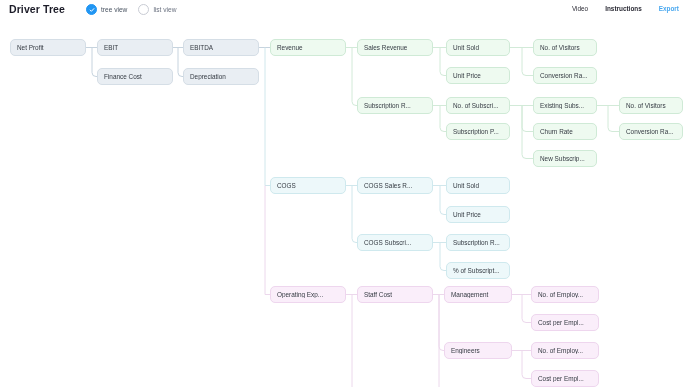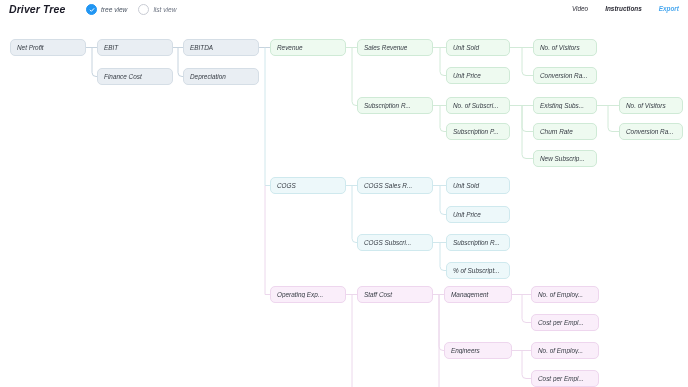--- a/index.html
+++ b/index.html
@@ -3,21 +3,21 @@
 <meta charset="utf-8">
 <style>
   html, body {
     margin: 0; padding: 0;
     width: 688px; height: 387px;
     overflow: hidden;
     background: #ffffff;
     font-family: "Liberation Sans", sans-serif;
     -webkit-font-smoothing: antialiased;
   }
-  #app { position: relative; width: 688px; height: 387px; background: #ffffff; font-style: italic; }
+  #app { position: relative; width: 688px; height: 387px; background: #ffffff; }
 
   
   .header {
     position: absolute; left: 0; top: 0; width: 688px; height: 22px;
     background: #ffffff;
     border-bottom: 1px solid #ececf0;
     display: flex; align-items: center;
   }
   .title {
     position: absolute; left: 9px; top: 3px;

